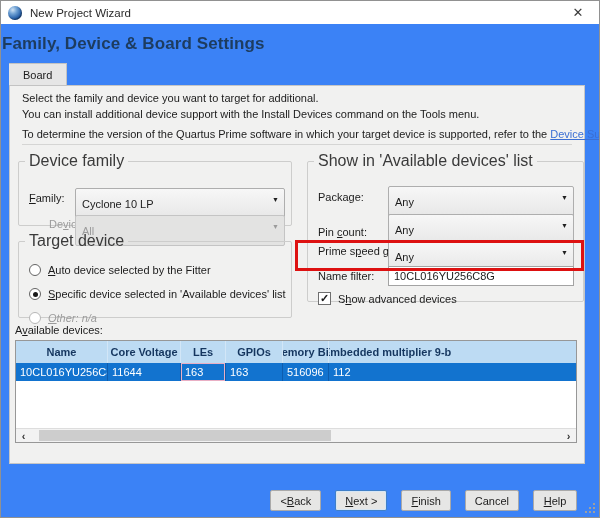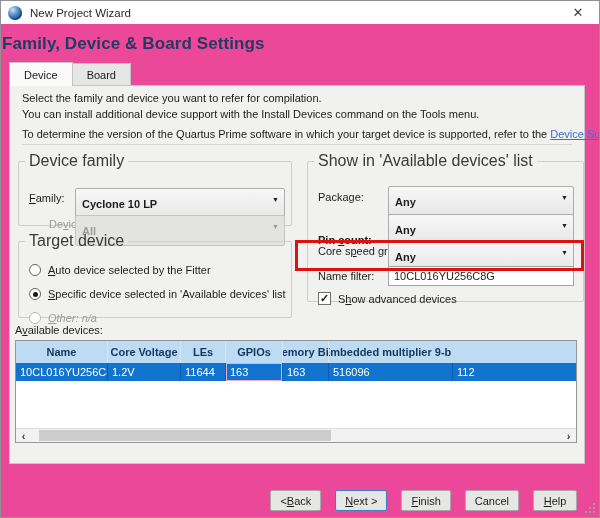--- a/index.html
+++ b/index.html
@@ -1,21 +1,21 @@
 <!DOCTYPE html>
 <html><head>
 <meta charset="utf-8">
 <style>
   * { margin:0; padding:0; box-sizing:border-box; }
   html,body { background:#ffffff; }
   body { font-family:"Liberation Sans", sans-serif; }
 
   .window {
     position:relative; width:600px; height:518px;
-    background:#ec4899; border:1px solid #919191; overflow:hidden;
+    background:#3b82f6; border:1px solid #919191; overflow:hidden;
     font-size:11px; color:#1c1c1c;
   }
 
   
   .titlebar { position:absolute; top:0; left:0; right:0; height:23px; background:#ffffff;
     display:flex; align-items:center; padding-left:7px; }
   .app-icon { width:14px; height:14px; border-radius:50%; flex:0 0 auto;
     background: radial-gradient(circle at 34% 28%, #cfe2f4 0%, #6fa1d4 30%, #2a63ab 62%, #123e7d 100%);
     box-shadow: inset -1px -1px 1px rgba(0,0,0,.35); }
   .title-text { margin-left:8px; font-size:11.5px; color:#2b2b2b; }
@@ -45,21 +45,21 @@
   .fs-family { left:8px; top:66px; width:274px; height:74px; }
   .fs-target { left:8px; top:146px; width:274px; height:86px; }
   .fs-show   { left:297px; top:66px; width:277px; height:150px; }
 
   .fld-label { position:absolute; white-space:nowrap; }
   .accel { text-decoration:underline; }
   .dis-text { color:#9b9b9b; }
 
   .combo { position:absolute; height:31px; background:linear-gradient(#f7f7f7,#e7e7e7);
     border:1px solid #aeaeae; border-radius:2px; display:flex; align-items:center;
-    padding:0 16px 0 6px; font-size:11px; cursor:default;font-weight:bold; }
+    padding:0 16px 0 6px; font-size:11px; cursor:default; }
   .combo .arrow { position:absolute; right:5px; top:7px; font-size:7px; color:#1f1f1f; line-height:1; }
   .combo.disabled { background:#e3e3e2; color:#9b9b9b; border-color:#c4c4c4; }
   .combo.disabled .arrow { color:#9b9b9b; }
 
   .radio-row { position:absolute; left:10px; display:flex; align-items:center; gap:7px; white-space:nowrap; }
   .radio { width:12px; height:12px; border:1px solid #646464; border-radius:50%; background:#fff; position:relative; flex:0 0 auto; }
   .radio.checked::after { content:""; position:absolute; left:2.5px; top:2.5px; width:5px; height:5px; border-radius:50%; background:#1a1a1a; }
   .radio.disabled { border-color:#b7b7b7; }
 
   .show-row-label { position:absolute; left:10px; white-space:nowrap; }
@@ -112,27 +112,26 @@
 
   <div class="titlebar">
     <div class="app-icon"></div>
     <div class="title-text">New Project Wizard</div>
     <div class="close-btn">✕</div>
   </div>
 
   <div class="page-title">Family, Device &amp; Board Settings</div>
 
   <div class="tabs">
-    <div class="tab active">Device</div>
     <div class="tab inactive">Board</div>
   </div>
 
   <div class="panel">
 
-    <div class="intro-line" style="top:6px">Select the family and device you want to refer for compilation.</div>
+    <div class="intro-line" style="top:6px">Select the family and device you want to target for additional.</div>
     <div class="intro-line" style="top:22px">You can install additional device support with the Install Devices command on the Tools menu.</div>
     <div class="intro-line" style="top:42px"><span>To determine the version of the Quartus Prime software in which your target device is supported, refer to the </span><span class="link">Device Support List</span></div>
 
     <div class="sep"></div>
 
     <fieldset class="fs-family">
       <legend>Device family</legend>
       <div class="fld-label" style="left:10px; top:22px;"><span></span><span class="accel">F</span><span>amily:</span></div>
       <div class="combo" style="left:56px; top:18px; width:210px;">
         <span>Cyclone 10 LP</span>
@@ -163,27 +162,27 @@
 
     <fieldset class="fs-show">
       <legend>Show in 'Available devices' list</legend>
 
       <div class="show-row-label" style="top:21px;">Package:</div>
       <div class="combo" style="top:16px;">
         <span>Any</span>
         <span class="arrow">▼</span>
       </div>
 
-      <div class="show-row-label" style="top:64px;font-weight:bold;"><span>Pin </span><span class="accel">c</span><span>ount:</span></div>
+      <div class="show-row-label" style="top:56px;"><span>Pin </span><span class="accel">c</span><span>ount:</span></div>
       <div class="combo" style="top:44px;">
         <span>Any</span>
         <span class="arrow">▼</span>
       </div>
 
-      <div class="show-row-label" style="top:75px;"><span>Core s</span><span class="accel">p</span><span>eed grade:</span></div>
+      <div class="show-row-label" style="top:75px;"><span>Prime s</span><span class="accel">p</span><span>eed grade:</span></div>
       <div class="combo" style="top:71px;">
         <span>Any</span>
         <span class="arrow">▼</span>
       </div>
 
       <div class="show-row-label" style="top:100px;">Name filter:</div>
       <input class="text-input" style="top: 96px;" value="10CL016YU256C8G">
 
       <div class="checkbox-row" style="top:122px;">
         <span class="checkbox">✓</span>
@@ -199,21 +198,20 @@
       <div class="tbl-header">
         <div class="hcell">Name</div>
         <div class="hcell">Core Voltage</div>
         <div class="hcell">LEs</div>
         <div class="hcell">GPIOs</div>
         <div class="hcell">Memory Bits</div>
         <div class="hcell">Embedded multiplier 9-bit</div>
       </div>
       <div class="tbl-row">
         <div class="cell">10CL016YU256C8G</div>
-        <div class="cell">1.2V</div>
         <div class="cell">11644</div>
         <div class="cell focus-cell">163</div>
         <div class="cell">163</div>
         <div class="cell">516096</div>
         <div class="cell">112</div>
       </div>
 
       <div class="hscroll">
         <div class="hs-btn">‹</div>
         <div class="hs-track">

